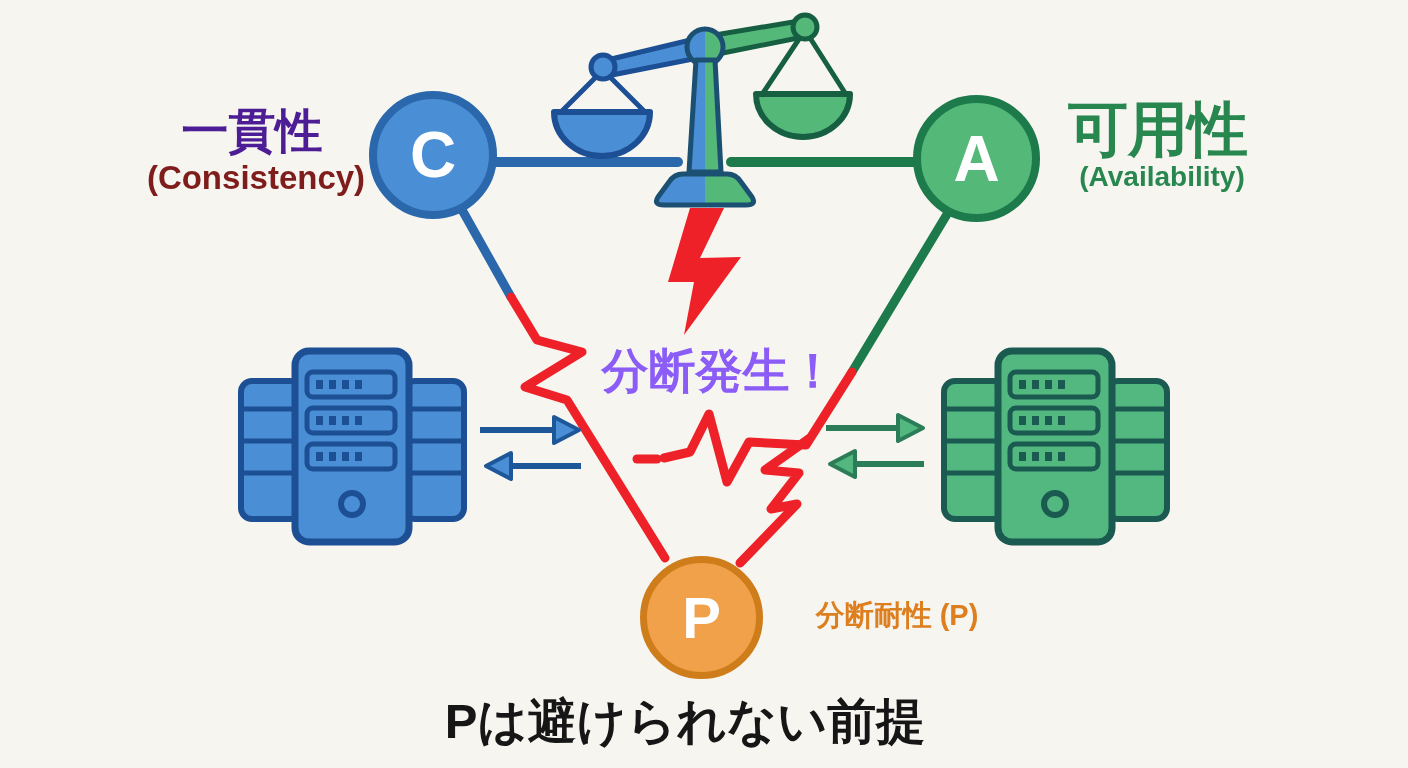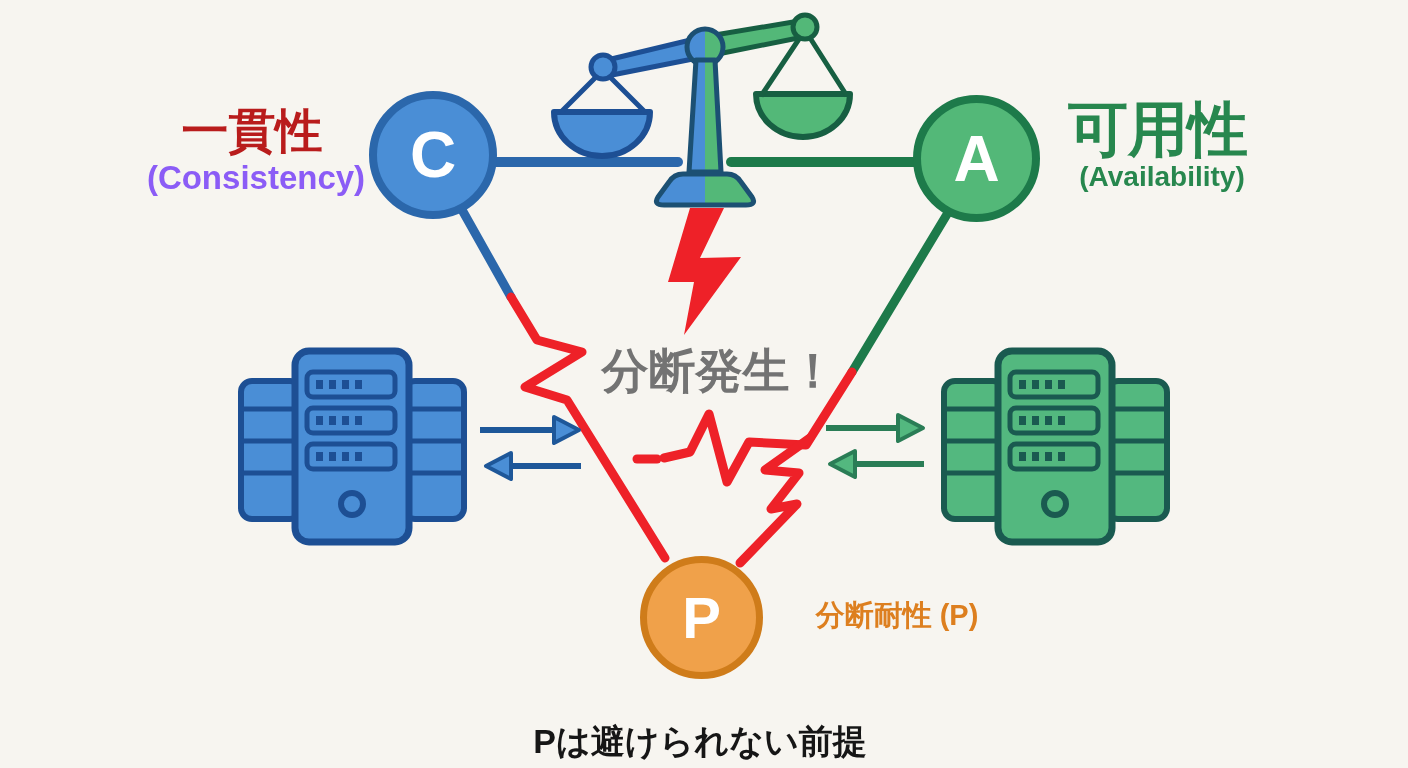--- a/index.html
+++ b/index.html
@@ -51,27 +51,27 @@
     font-size: 58px;
   }
   .lbl {
     position: absolute;
     transform: translate(-50%, -50%);
     white-space: nowrap;
     font-weight: bold;
     text-align: center;
     line-height: 1.1;
   }
-  .lbl-consistency-ja  { left: 252px;  top: 131px; font-size: 47px; color: #b91c1c; }
-  .lbl-consistency-en  { left: 256px;  top: 178px; font-size: 33px; color: #8b5cf6; }
+  .lbl-consistency-ja  { left: 252px;  top: 131px; font-size: 47px; color: #4c1d95; }
+  .lbl-consistency-en  { left: 256px;  top: 178px; font-size: 33px; color: #7f1d1d; }
   .lbl-availability-ja { left: 1158px; top: 130px; font-size: 60px; color: #27874e; }
   .lbl-availability-en { left: 1162px; top: 177px; font-size: 28px; color: #27874e; }
-  .lbl-partition-event { left: 719px;  top: 371px; font-size: 47px; color: #737373; text-align: right; }
+  .lbl-partition-event { left: 719px;  top: 371px; font-size: 47px; color: #8b5cf6; text-align: right; }
   .lbl-partition-tol   { left: 897px;  top: 616px; font-size: 29px; color: #dd7f1f; }
-  .lbl-caption         { left: 700px;  top: 722px; font-size: 34px; color: #161616; margin-top: 20px; }
+  .lbl-caption         { left: 685px;  top: 722px; font-size: 49px; color: #161616; }
 </style>
 </head>
 <body>
 
 <div class="stage">
 
   <svg class="diagram" viewBox="0 0 1408 768">
     <defs>
       <linearGradient id="splitBG" x1="0" y1="0" x2="1" y2="0">
         <stop offset="0" stop-color="#4a8ed6"></stop>

